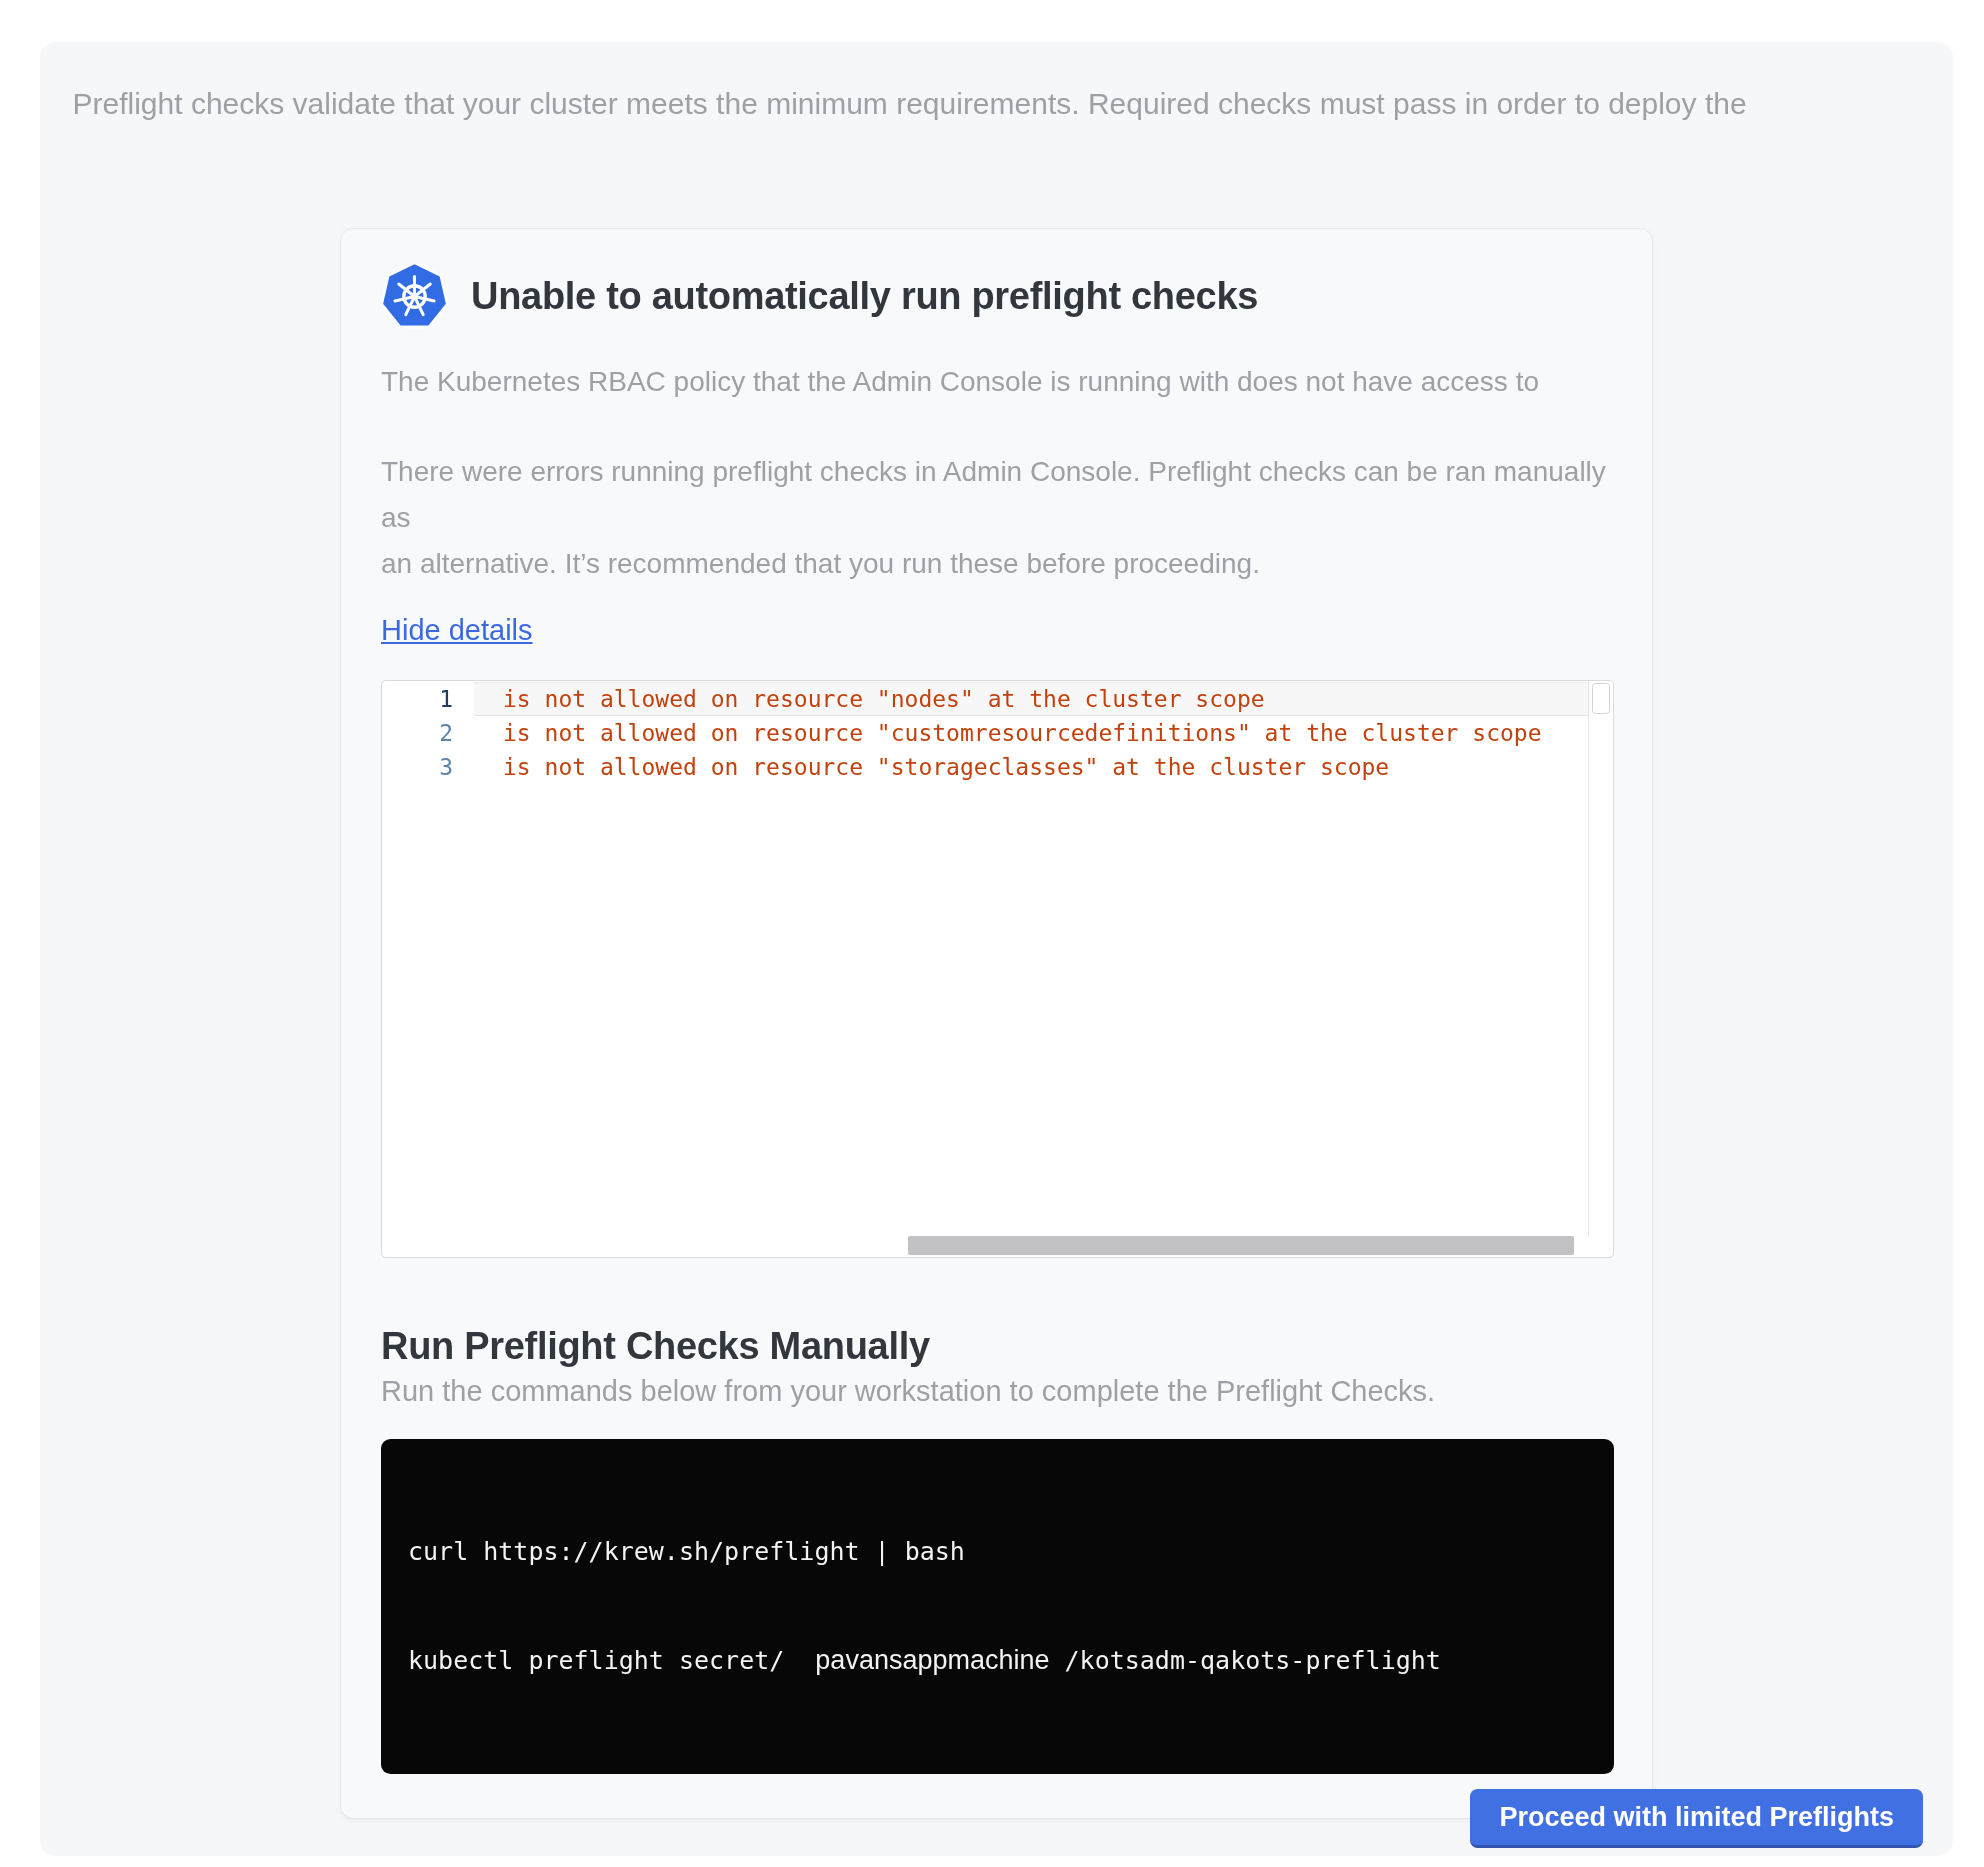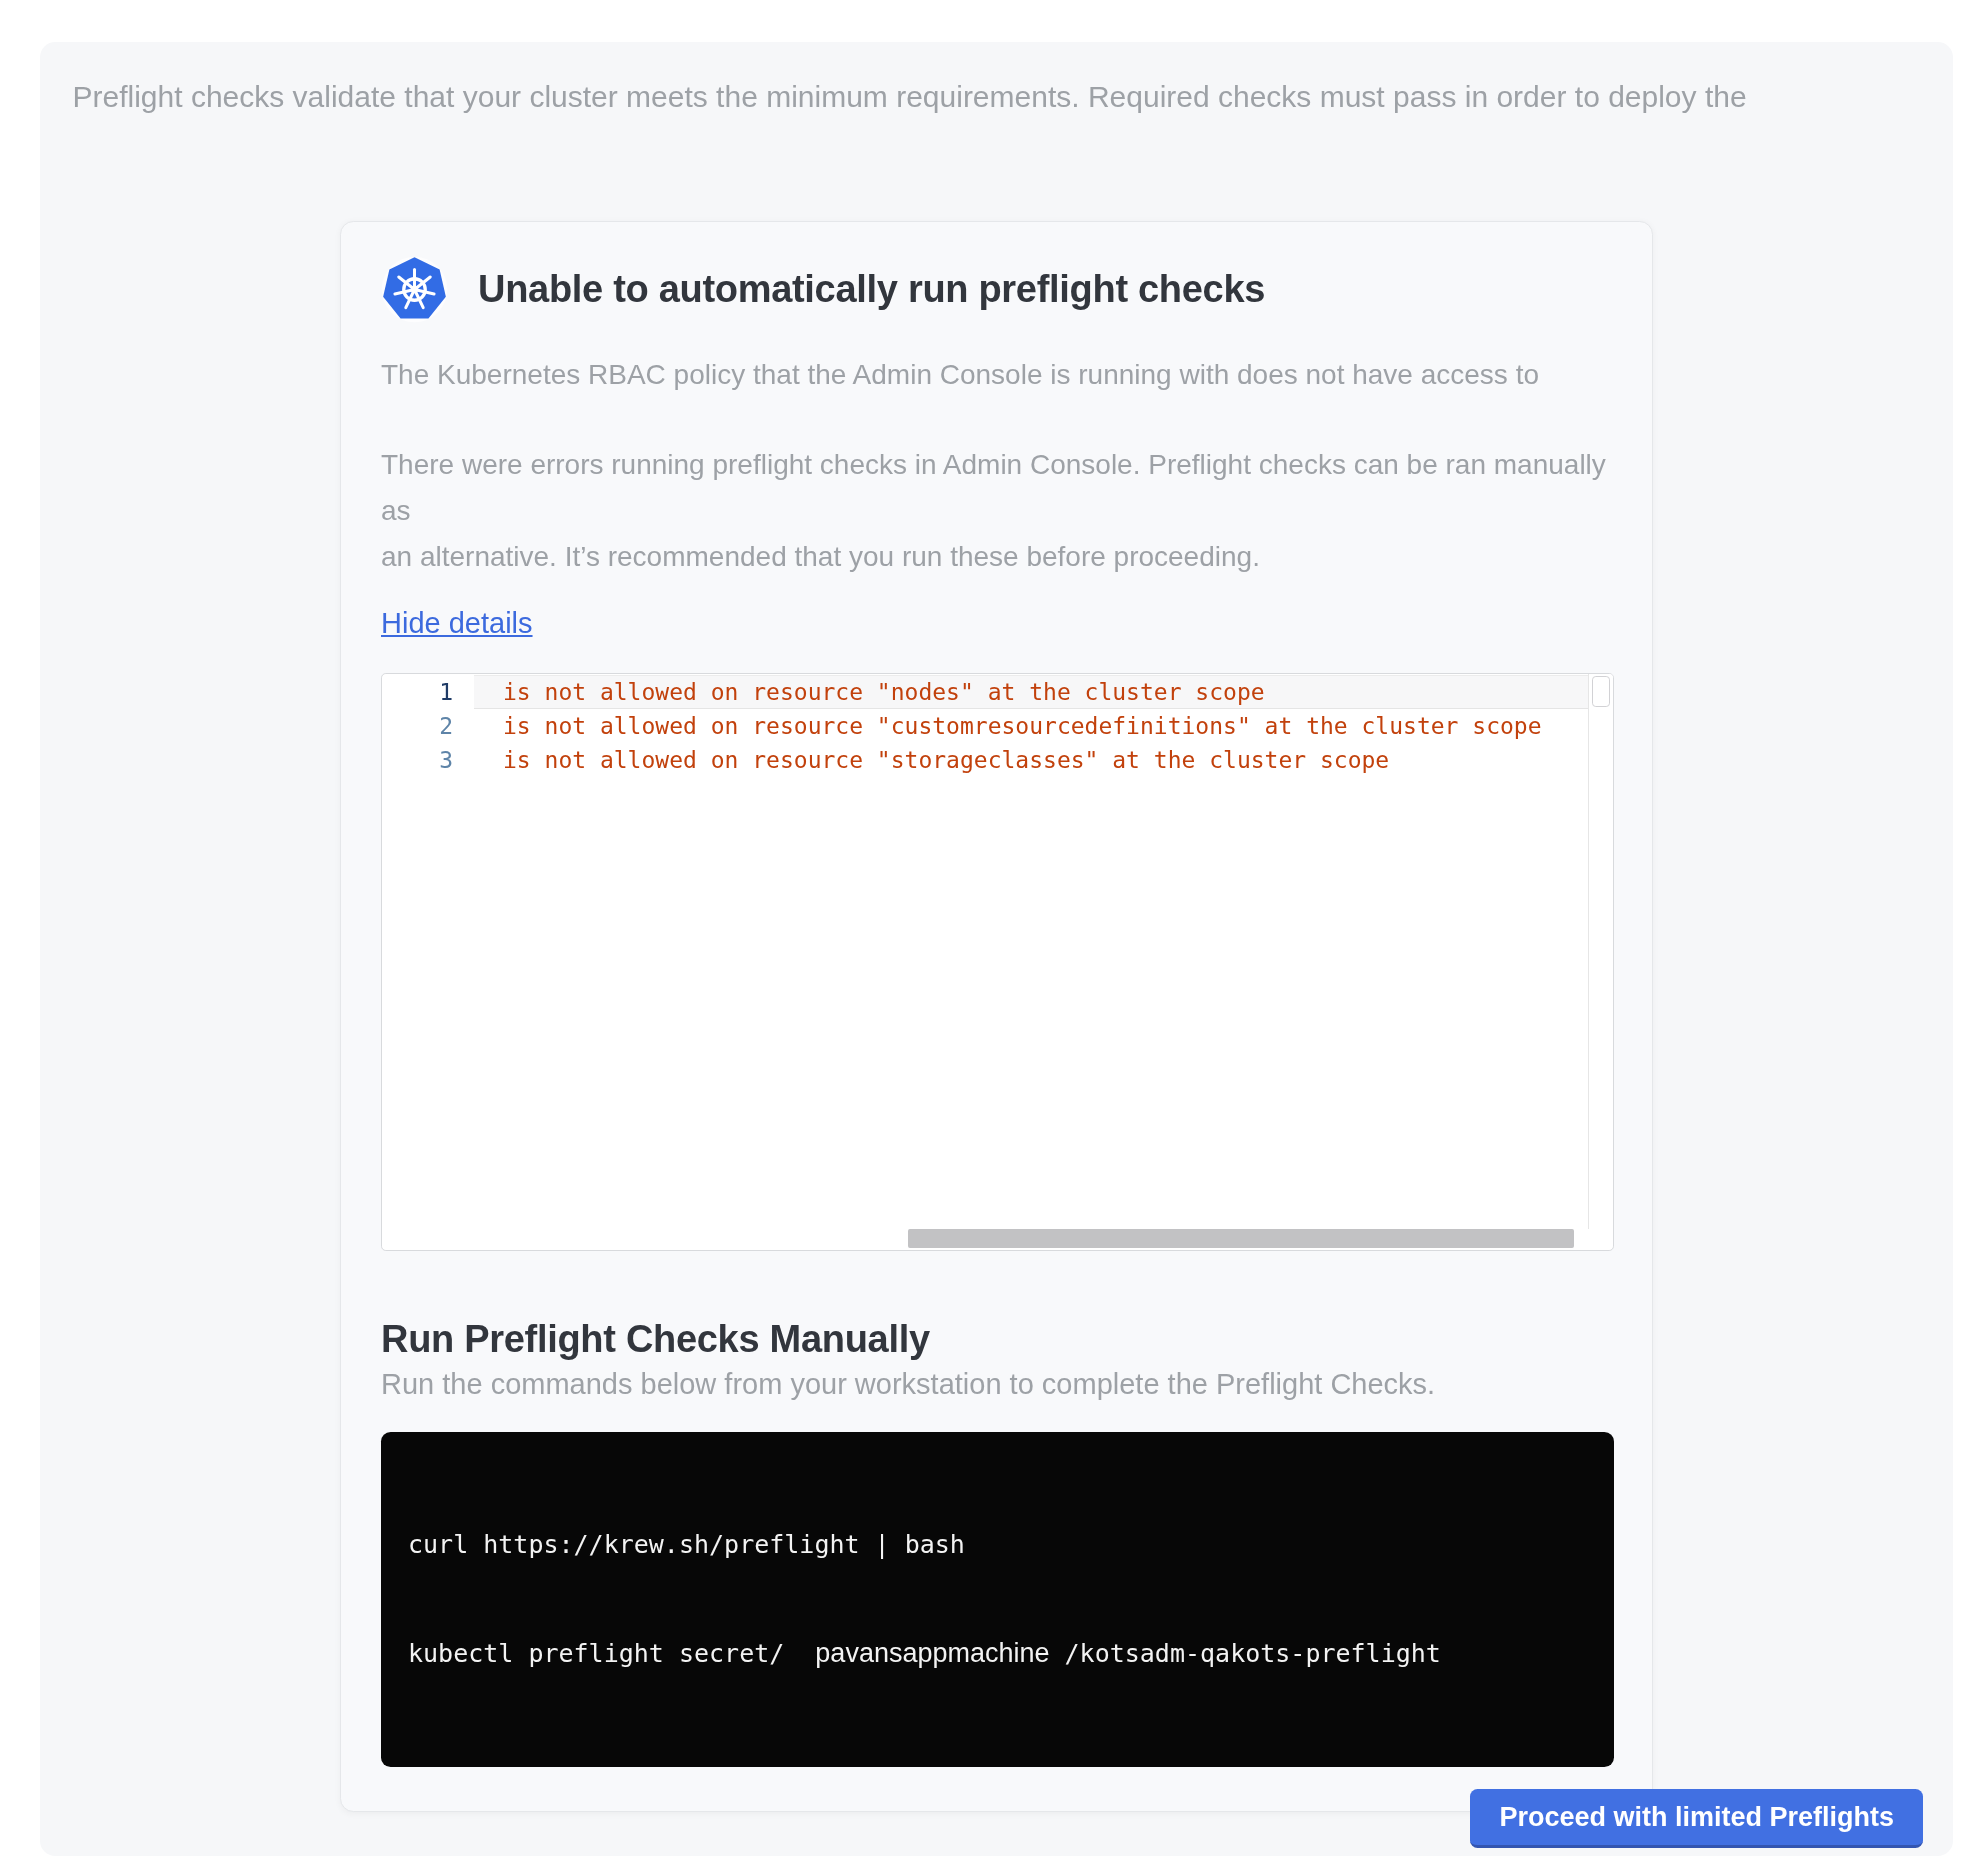--- a/index.html
+++ b/index.html
@@ -18,35 +18,35 @@
     background: #f6f7f9;
     border-radius: 15.3px;
     padding: 27px 32.5px;
   }
   .page-title {
     font-size: 44px; font-weight: 700;
     color: #313539;
     letter-spacing: -0.5px;
   }
   .page-subtitle {
-    margin-top: 3px;
+    margin-top: 10px;
     font-size: 30px;
     line-height: 50px;
     color: #9da1a6;
   }
   .card {
     width: 1313px;
     margin: 99px auto 0;
     background: #f8f9fb;
     border: 1px solid #e5e7ea;
     border-radius: 13.4px;
     box-shadow: 0 1.9px 7.6px rgba(0,0,0,0.045);
     padding: 34px 40px 44px;
   }
-  .card-header { display: flex; align-items: center; gap: 30px; }
+  .card-header { display: flex; align-items: center; gap: 23px; }
   .k8s-icon { width: 67px; height: 67px; flex: 0 0 67px; }
   .card-heading {
     font-size: 38px; font-weight: 700; color: #32363d;
     letter-spacing: -0.3px;
   }
   .card-paragraph {
     font-size: 28px; line-height: 46px; color: #9da1a6;
   }
   .p1 { margin-top: 29px; }
   .p2 { margin-top: 44px; }

